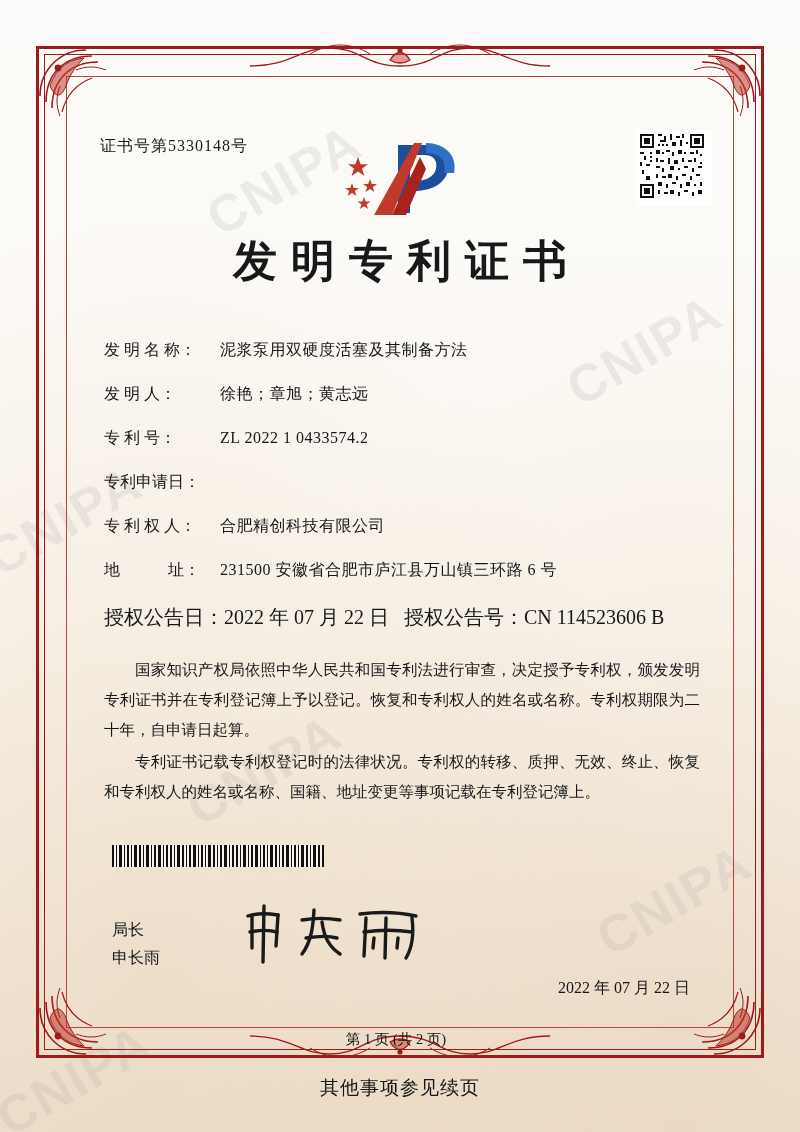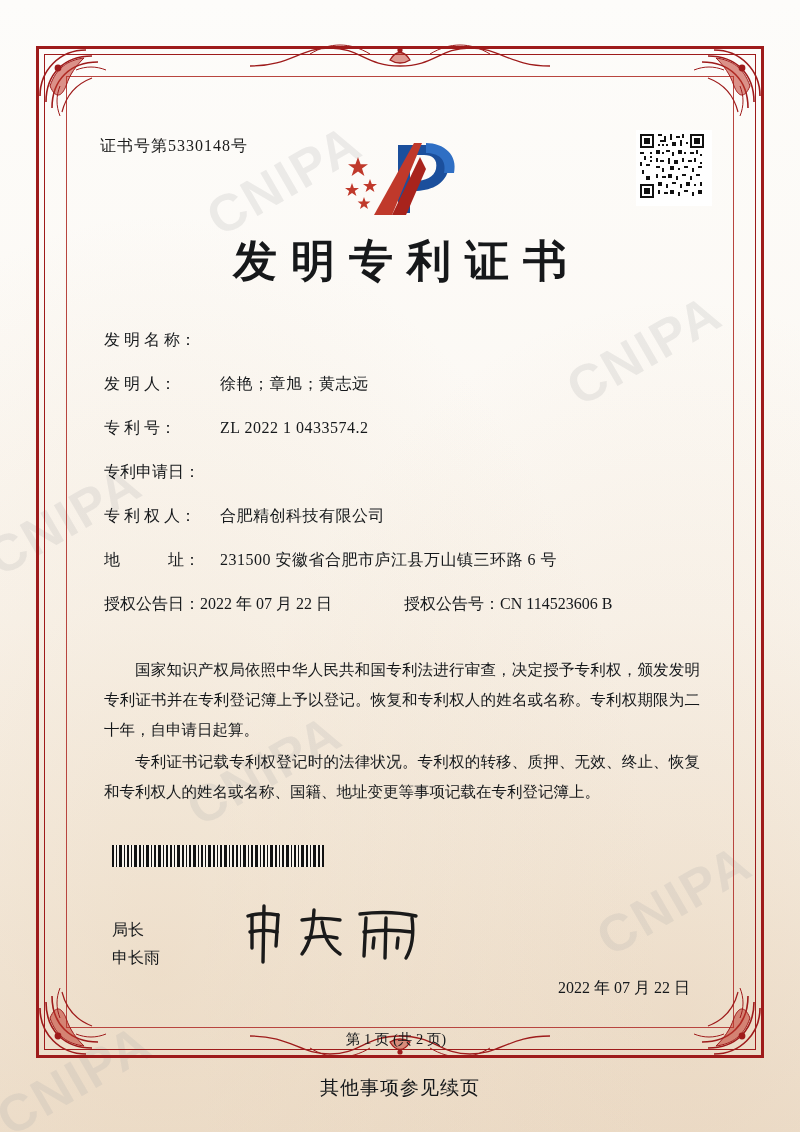--- a/index.html
+++ b/index.html
@@ -154,36 +154,37 @@
     left: 104px;
     top: 330px;
     width: 600px;
   }
   .field-row {
     display: flex;
     align-items: baseline;
     margin-bottom: 23px;
     font-size: 16px;
     color: #15181b;
+    margin-top: 10px;
   }
   .field-label {
     width: 116px;
     flex: 0 0 116px;
     letter-spacing: 0px;
     white-space: nowrap;
   }
   .field-value {
     flex: 1;
     letter-spacing: 0.5px;
   }
 
   .pub-row {
     display: flex;
     align-items: baseline;
-    font-size: 16px;
+    font-size: 20px;
     color: #15181b;
     margin-bottom: 12px;
   }
   .pub-left { width: 300px; flex: 0 0 300px; }
   .pub-right { flex: 1; }
 
   
   .paras {
     position: absolute;
     left: 104px;
@@ -459,20 +460,21 @@
         <rect x="30" y="29" width="2" height="2"></rect>
       </g>
     </svg>
   </div>
 
   <div class="doc-title">发明专利证书</div>
 
   <div class="fields">
     <div class="field-row">
       <div class="field-label">发 明 名 称：</div>
+      <div class="field-value">泥浆泵用双硬度活塞及其制备方法</div>
     </div>
     <div class="field-row">
       <div class="field-label">发 明 人：</div>
       <div class="field-value">徐艳；章旭；黄志远</div>
     </div>
     <div class="field-row">
       <div class="field-label">专 利 号：</div>
       <div class="field-value">ZL 2022 1 0433574.2</div>
     </div>
     <div class="field-row">

